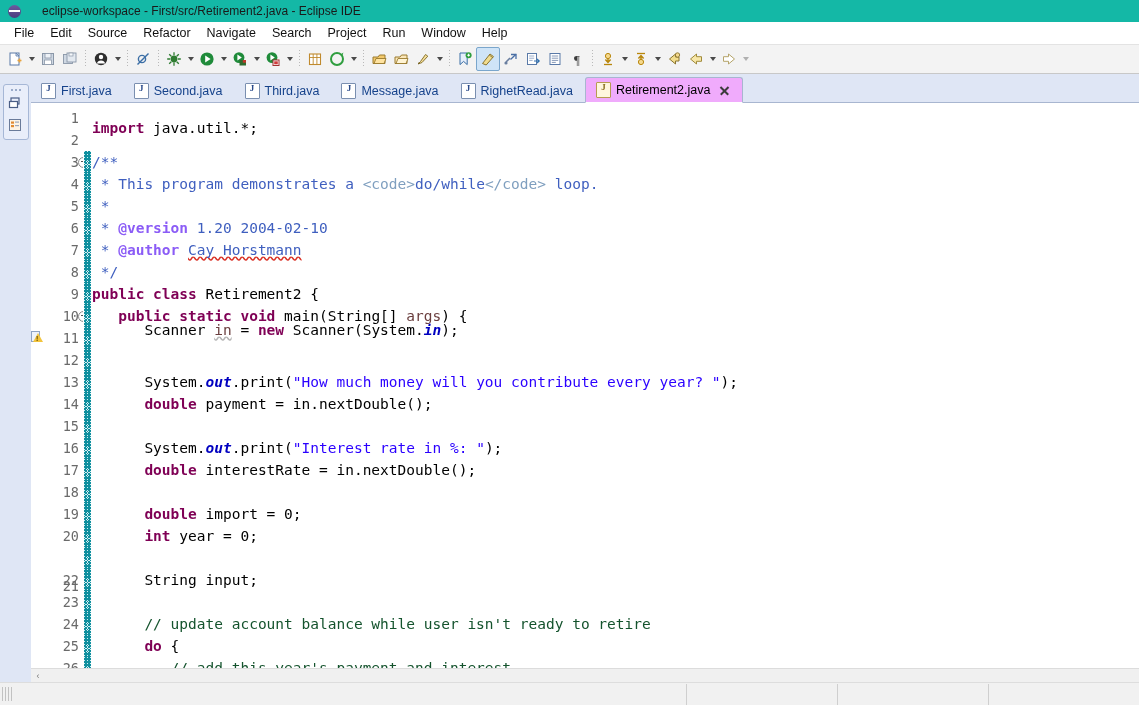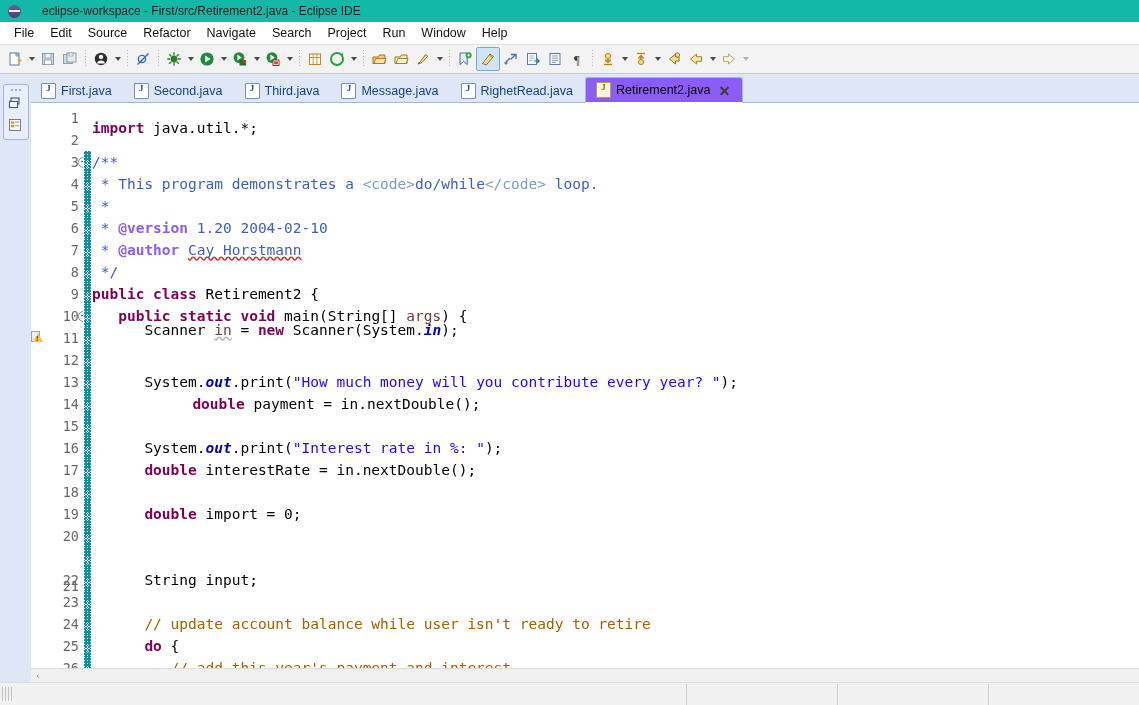--- a/index.html
+++ b/index.html
@@ -80,21 +80,21 @@
   }
   .tabbar:after{
     content:"";position:absolute;left:0;right:0;bottom:0;height:1px;background:#a8b6d0;
   }
   .tab{
     height:24px;display:flex;align-items:center;gap:5px;
     padding:0 12px 0 10px;font-size:12.5px;color:#15428b;
     position:relative;white-space:nowrap;cursor:default;
   }
   .tab.active{
-    background:#8b5cf6;color:#000;
+    background:#f0abfc;color:#000;
     border:1px solid #a8b6d0;border-bottom:1px solid #ffffff;
     border-radius:3px 3px 0 0;z-index:2;height:24px;
   }
   .tab .jicon{
     width:13px;height:14px;flex:0 0 auto;position:relative;
     background:#ffffff;border:1px solid #7a8fb0;border-radius:1px;
   }
   .tab .jicon:before{
     content:"J";position:absolute;left:0;right:0;top:-1px;
     text-align:center;font-size:9px;font-weight:bold;
@@ -165,21 +165,21 @@
     background:#eef3fb;border:1px solid #8fa4c4;
   }
 
   .cline{
     position:absolute;left:0;white-space:pre;
     font-family:"DejaVu Sans Mono",monospace;
     font-size:14.5px;line-height:22px;height:22px;color:#000;
   }
   .kw{color:#7f0055;font-weight:bold;}
   .str{color:#2a00ff;}
-  .cmt{color:#a16207;}
+  .cmt{color:#14532d;}
   .jdoc{color:#3f5fbf;}
   .jtag{color:#7f9fbf;}
   .jkey{color:#8b5cf6;font-weight:bold;}
   .fld{color:#0000c0;font-style:italic;font-weight:bold;}
   .loc{color:#6a3e3e;}
   .spell{
     text-decoration:underline;
     text-decoration-color:#d93025;
     text-decoration-style:wavy;
     text-decoration-skip-ink:none;
@@ -571,26 +571,27 @@
           <div class="cline" style="top: 70px;"><span class="jdoc"> * </span><span class="jdoc">This program demonstrates a </span><span class="jtag">&lt;code&gt;</span><span class="jdoc">do/while</span><span class="jtag">&lt;/code&gt;</span><span class="jdoc"> loop.</span></div>
           <div class="cline" style="top: 92px;"><span class="jdoc"> *</span></div>
           <div class="cline" style="top: 114px;"><span class="jdoc"> * </span><span class="jkey">@version</span><span class="jdoc"> 1.20 2004-02-10</span></div>
           <div class="cline" style="top: 136px;"><span class="jdoc"> * </span><span class="jkey">@author</span><span class="jdoc"> </span><span class="jdoc spell">Cay Horstmann</span></div>
           <div class="cline" style="top: 158px;"><span class="jdoc"> */</span></div>
           <div class="cline" style="top: 180px;"><span class="kw">public class </span><span>Retirement2 {</span></div>
           <div class="cline" style="top: 202px;"><span>   </span><span class="kw">public static void </span><span>main(String[] </span><span class="loc">args</span><span>) {</span></div>
           <div class="cline" style="top: 216px;"><span>      Scanner </span><span class="loc spellgray">in</span><span> = </span><span class="kw">new </span><span>Scanner(System.</span><span class="fld">in</span><span>);</span></div>
           <div class="cline" style="top: 246px;"></div>
           <div class="cline" style="top: 268px;"><span>      System.</span><span class="fld">out</span><span>.print(</span><span class="str">"How much money will you contribute every year? "</span><span>);</span></div>
-          <div class="cline" style="top: 290px; margin-left: 48px;"><span>      </span><span class="kw">double </span><span>payment = in.nextDouble();</span></div>
+          <div class="cline" style="top: 290px;"><span>      </span><span class="kw">double </span><span>payment = in.nextDouble();</span></div>
           <div class="cline" style="top: 312px;"></div>
           <div class="cline" style="top: 334px;"><span>      System.</span><span class="fld">out</span><span>.print(</span><span class="str">"Interest rate in %: "</span><span>);</span></div>
           <div class="cline" style="top: 356px;"><span>      </span><span class="kw">double </span><span>interestRate = in.nextDouble();</span></div>
           <div class="cline" style="top: 378px;"></div>
           <div class="cline" style="top: 400px;"><span>      </span><span class="kw">double </span><span>import = </span><span>0</span><span>;</span></div>
+          <div class="cline" style="top: 422px;"><span>      </span><span class="kw">int </span><span>year = </span><span>0</span><span>;</span></div>
           <div class="cline" style="top: 444px;"></div>
           <div class="cline" style="top: 466px;"><span>      String input;</span></div>
           <div class="cline" style="top: 488px;"></div>
           <div class="cline" style="top: 510px;"><span>      </span><span class="cmt">// update account balance while user isn't ready to retire</span></div>
           <div class="cline" style="top: 532px;"><span>      </span><span class="kw">do </span><span>{</span></div>
           <div class="cline" style="top: 554px;"><span>         </span><span class="cmt">// add this year's payment and interest</span></div>
         </div>
     </div>
 
     <div class="hscroll">

